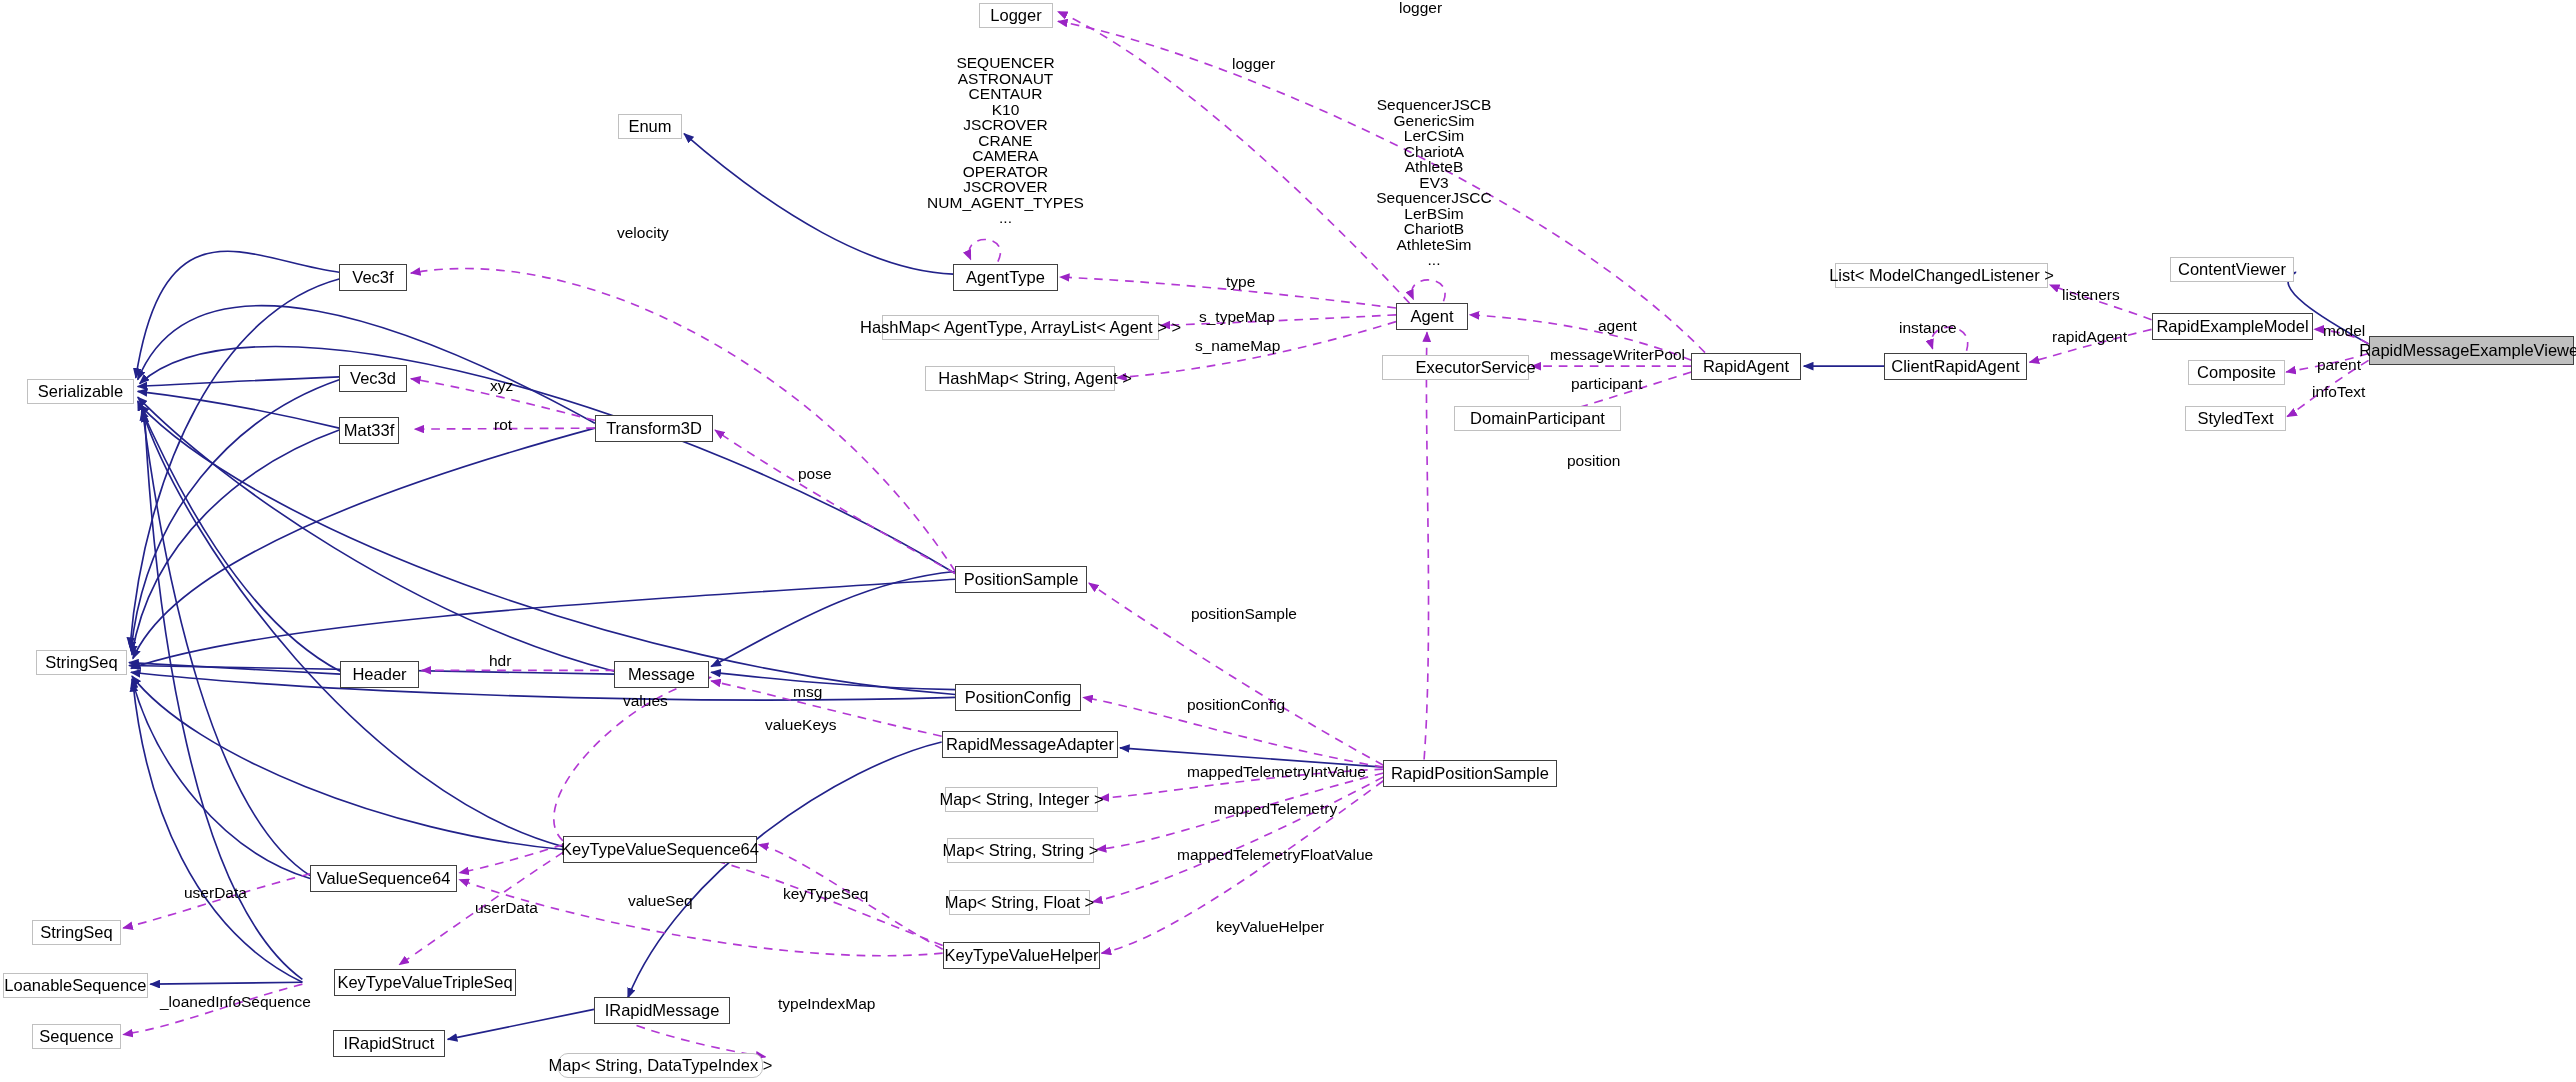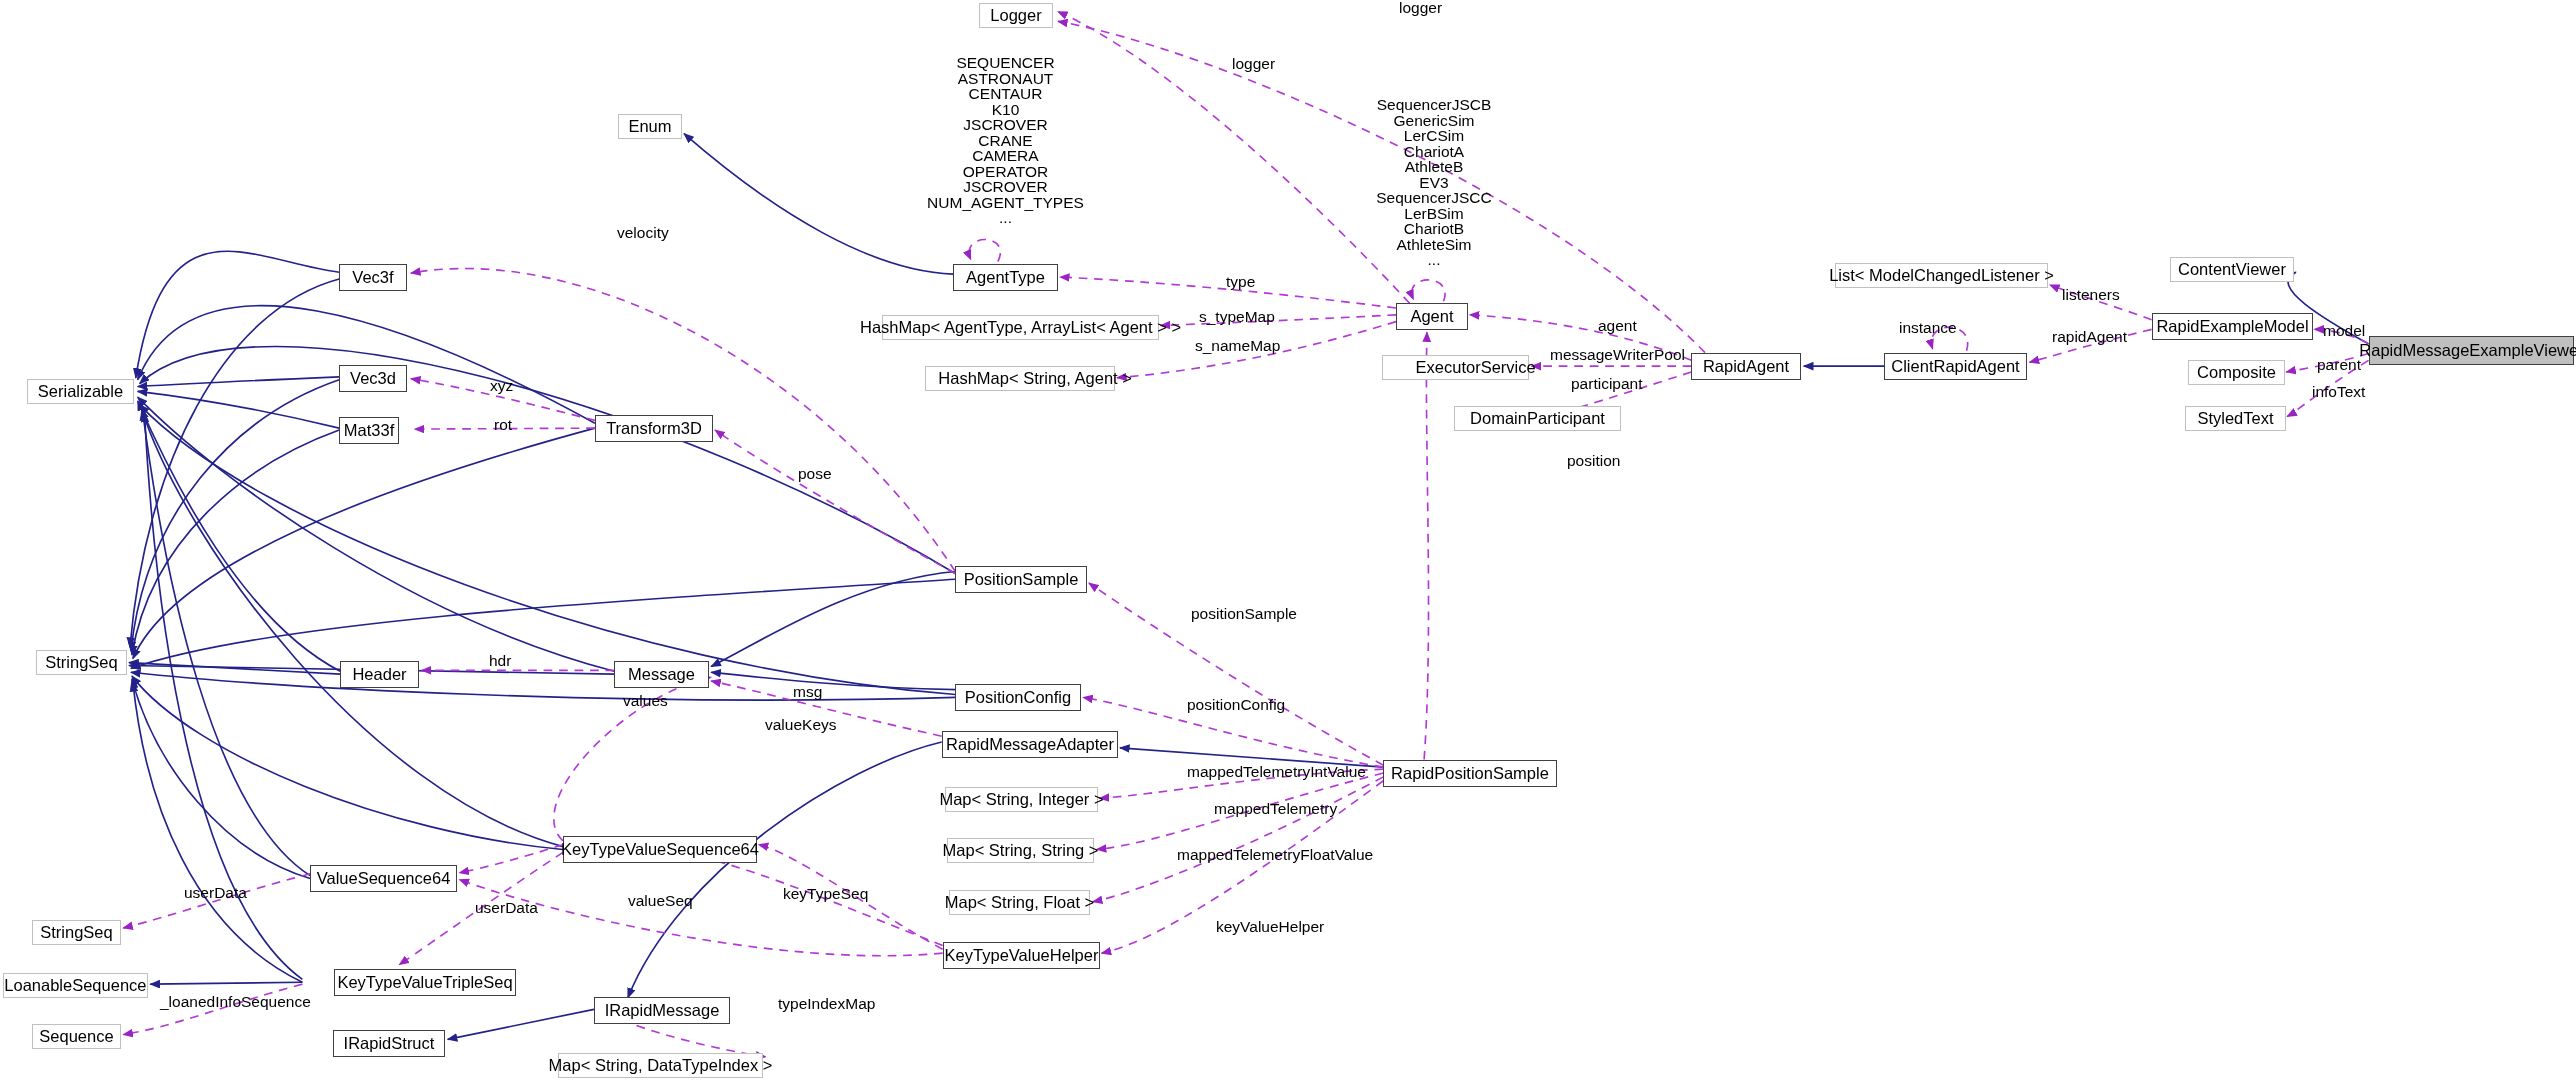--- a/index.html
+++ b/index.html
@@ -236,21 +236,21 @@
   <div class="node ext" style="left:949px;top:890px;width:141px;height:25px;">Map&lt; String, Float &gt;</div>
   <div class="node cls" style="left:563px;top:836px;width:194px;height:27px;">KeyTypeValueSequence64</div>
   <div class="node cls" style="left:310px;top:865px;width:147px;height:27px;">ValueSequence64</div>
   <div class="node cls" style="left:943px;top:942px;width:157px;height:27px;">KeyTypeValueHelper</div>
   <div class="node ext" style="left:32px;top:920px;width:89px;height:25px;">StringSeq</div>
   <div class="node ext" style="left:2.9px;top:973px;width:145px;height:25px;">LoanableSequence</div>
   <div class="node ext" style="left:32px;top:1024px;width:89px;height:25px;">Sequence</div>
   <div class="node cls" style="left:302px;top:969px;width:182px;height:27px;margin-left:32px;">KeyTypeValueTripleSeq</div>
   <div class="node cls" style="left:594px;top:997px;width:136px;height:27px;">IRapidMessage</div>
   <div class="node cls" style="left:333px;top:1030px;width:112px;height:27px;">IRapidStruct</div>
-  <div class="node ext" style="left:558px;top:1053px;width:205px;height:25px;">Map&lt; String, DataTypeIndex &gt;</div>
+  <div class="node ext" style="left:558px;top:1053px;width:205px;height:25px;border-radius:10px;">Map&lt; String, DataTypeIndex &gt;</div>
 
   <div class="enum-list" style="left:901px;top:55px;width:209px;">
     <div>SEQUENCER</div>
     <div>ASTRONAUT</div>
     <div>CENTAUR</div>
     <div>K10</div>
     <div>JSCROVER</div>
     <div>CRANE</div>
     <div>CAMERA</div>
     <div>OPERATOR</div>

